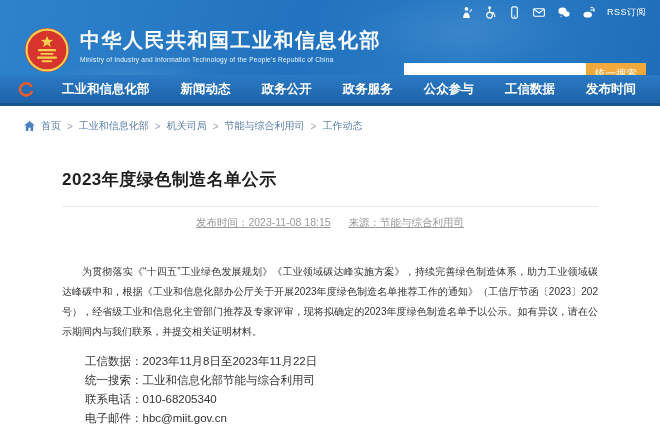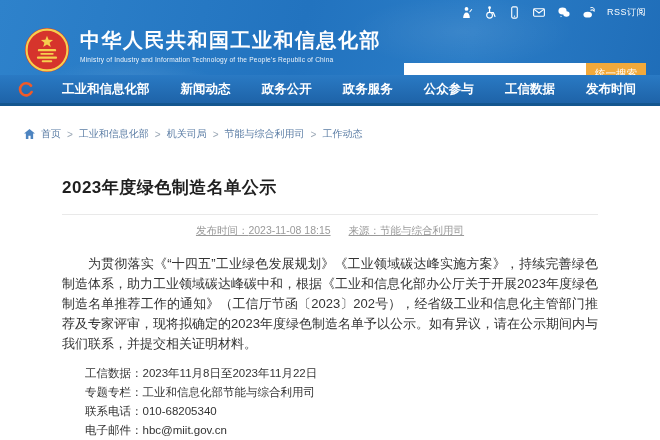--- a/index.html
+++ b/index.html
@@ -39,31 +39,31 @@
     position:absolute;left:0;bottom:0;width:100%;height:31px;box-sizing:border-box;
     background:linear-gradient(180deg,var(--nav_top),var(--nav_bottom));
     border-bottom:3px solid var(--nav_border);
     display:flex;align-items:center;
   }
   .nav-swirl{margin-left:18px;display:flex;align-items:center;}
   .nav-items{flex:1;display:flex;justify-content:space-between;margin:0 24px 0 28px;}
   .nav-item{color:#fff;font-size:12.5px;font-weight:bold;cursor:pointer;white-space:nowrap;}
 
   
-  .breadcrumb{display:flex;align-items:center;gap:6px;padding:21px 0 9px 24px;font-size:10px;color:var(--breadcrumb_text);}
+  .breadcrumb{display:flex;align-items:center;gap:6px;padding:13px 0 9px 24px;font-size:10px;color:var(--breadcrumb_text);}
   .breadcrumb .crumb{cursor:pointer;white-space:nowrap;}
   .breadcrumb .sep{color:#9aa7b5;}
 
   
   .article{padding:0 62px;color:var(--body_text);}
   .article-title{margin-top:26px;text-align:left;font-size:17px;font-weight:bold;color:#1f1f1f;letter-spacing:.5px;}
   .divider{height:1px;background:var(--divider);margin-top:15px;}
   .meta{text-align:center;color:var(--meta_text);font-size:10.5px;margin-top:9px;text-decoration:underline;}
   .meta .src{margin-left:18px;}
-  .body-text{margin-top:16px;font-size:13px;line-height:20px;text-align:justify;text-indent:2em;}
+  .body-text{margin-top:32px;font-size:10px;line-height:20px;text-align:justify;text-indent:2em;}
   .details{margin-top:10px;padding-left:2em;font-size:11.5px;line-height:19px;}
   .attachment{margin-top:12px;padding-left:2em;font-size:11.5px;}
   .attachment .att-link{cursor:pointer;}
 </style>
 </head>
 <body>
 
 <div class="page">
 
   <div class="header">
@@ -182,21 +182,21 @@
     <div class="article-title">2023年度绿色制造名单公示</div>
     <div class="divider"></div>
     <div class="meta">
       <span>发布时间：</span><span>2023-11-08 18:15</span><span class="src">来源：</span><span>节能与综合利用司</span>
     </div>
 
     <div class="body-text">为贯彻落实《“十四五”工业绿色发展规划》《工业领域碳达峰实施方案》，持续完善绿色制造体系，助力工业领域碳达峰碳中和，根据《工业和信息化部办公厅关于开展2023年度绿色制造名单推荐工作的通知》（工信厅节函〔2023〕202号），经省级工业和信息化主管部门推荐及专家评审，现将拟确定的2023年度绿色制造名单予以公示。如有异议，请在公示期间内与我们联系，并提交相关证明材料。</div>
 
     <div class="details">
       <div><span>工信数据：</span><span>2023年11月8日至2023年11月22日</span></div>
-      <div><span>专题专栏：</span><span>工业和信息化部节能与综合利用司</span></div>
+      <div><span>统一搜索：</span><span>工业和信息化部节能与综合利用司</span></div>
       <div><span>联系电话：</span><span>010-68205340</span></div>
       <div><span>电子邮件：</span><span>hbc@miit.gov.cn</span></div>
     </div>
 
     <div class="attachment">
       <span>附件：</span><span class="att-link">1.绿色工厂公示名单.pdf</span>
     </div>
   </div>
 
 </div>

